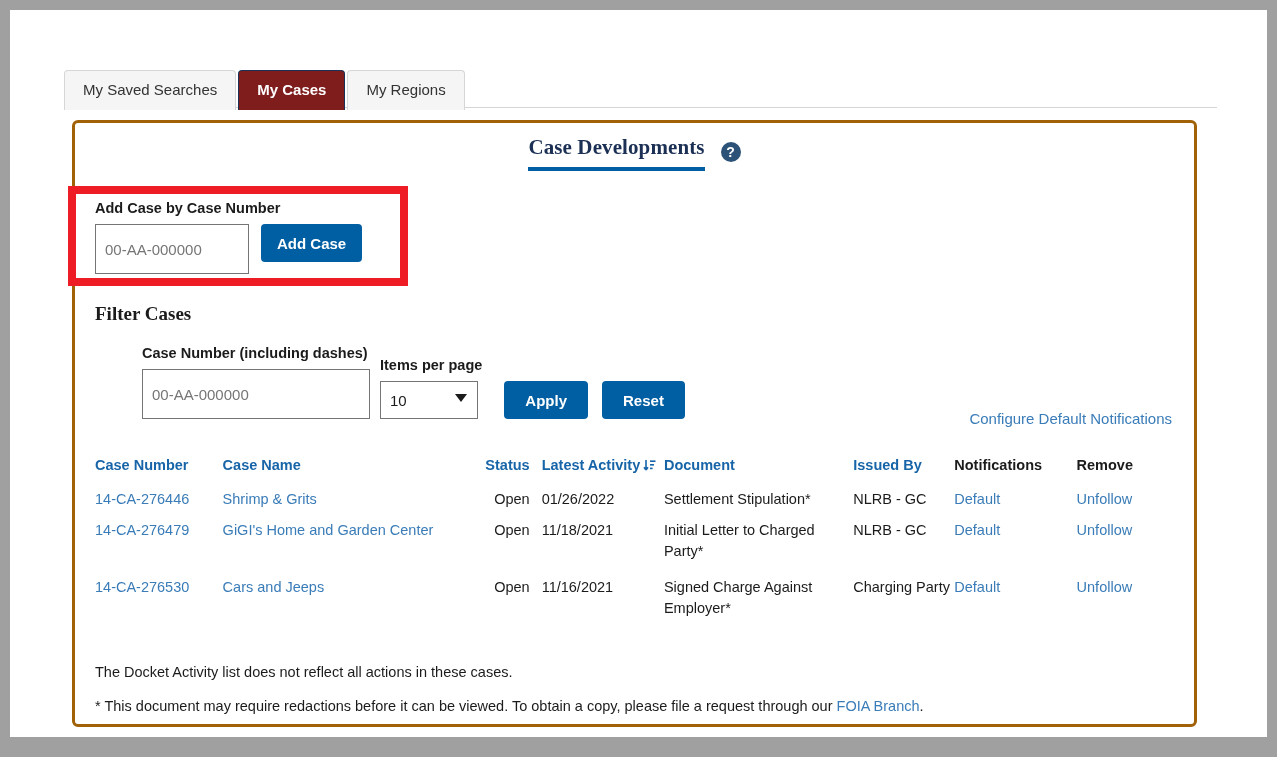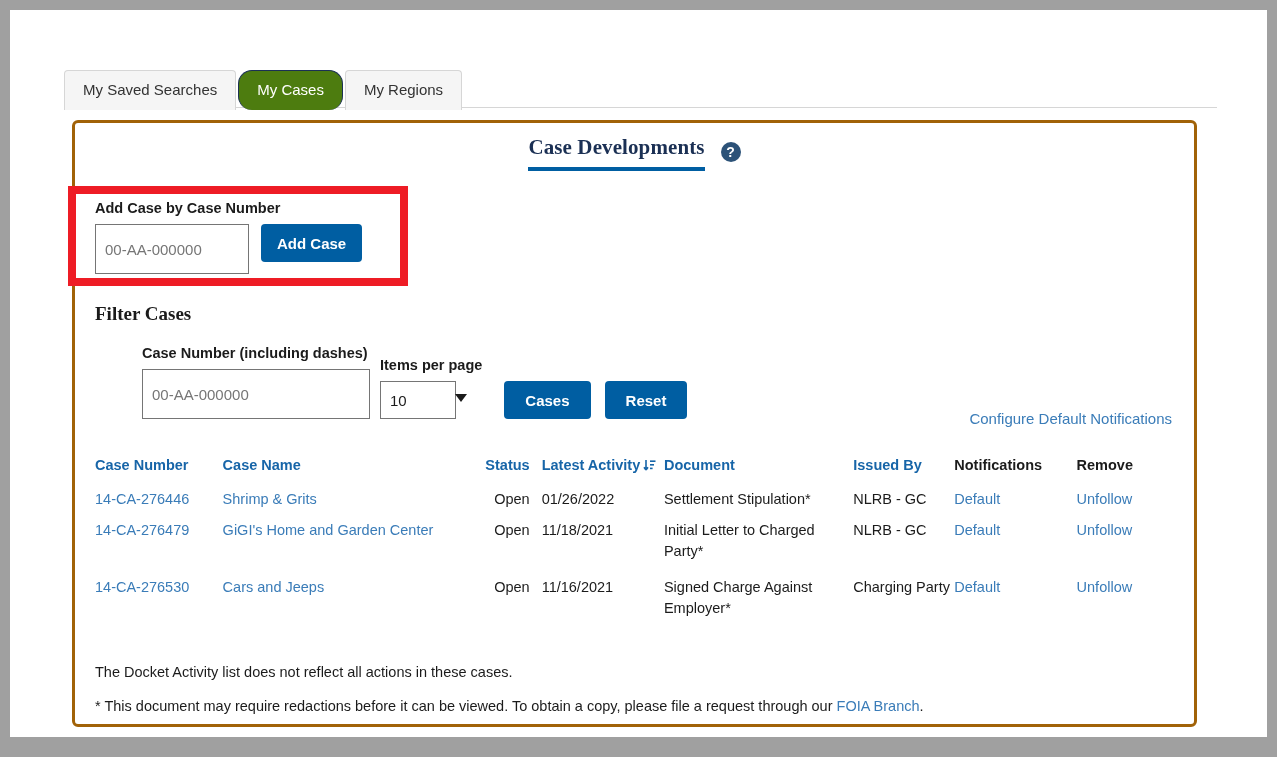--- a/index.html
+++ b/index.html
@@ -38,25 +38,24 @@
     font-size: 15px;
     padding: 11px 18px 12px 18px;
     border-radius: 4px 4px 0 0;
     line-height: 1.1;
     white-space: nowrap;
     margin-right: 2px;
     position: relative;
     top: 3px;
   }
   .tab.active {
-    background: #4d7c0f;
+    background: #7f1d1d;
     color: #ffffff;
     border-color: #1b3054;
-    font-weight: 400;
-    border-radius: 14px;
+    font-weight: 700;
   }
 
   
   .panel {
     position: absolute;
     left: 62px;
     top: 110px;
     width: 1125px;
     height: 607px;
     border: 3px solid #a16207;
@@ -175,21 +174,21 @@
   select.select-input {
     appearance: none;
     -webkit-appearance: none;
     font-family: "Liberation Sans", sans-serif;
     font-size: 15px;
     color: #1b1b1b;
     border: 1px solid #757575;
     background: #ffffff;
     padding: 7px 28px 7px 9px;
     height: 38px;
-    width: 76px;
+    width: 98px;
     outline: none;
     border-radius: 0;
   }
   .select-caret {
     position: absolute;
     right: 11px;
     top: 13px;
     width: 0; height: 0;
     border-left: 6px solid transparent;
     border-right: 6px solid transparent;
@@ -309,21 +308,21 @@
         <span class="field-label">Case Number (including dashes)</span>
         <input class="text-input" id="filter-case-input" type="text" placeholder="00-AA-000000" style="">
       </div>
       <div class="filter-field">
         <span class="field-label">Items per page</span>
         <div class="select-wrap">
           <select class="select-input" id="items-per-page-select"><option>10</option><option>25</option><option>50</option><option>100</option></select>
           <span class="select-caret"></span>
         </div>
       </div>
-      <button class="btn" id="apply-button">Cases</button>
+      <button class="btn" id="apply-button">Apply</button>
       <button class="btn" id="reset-button">Reset</button>
     </div>
 
     <div class="configure-link-wrap">
       <a class="link configure-link">Configure Default Notifications</a>
     </div>
 
     <table class="case-table">
       <colgroup>
         <col class="col-casenumber">

